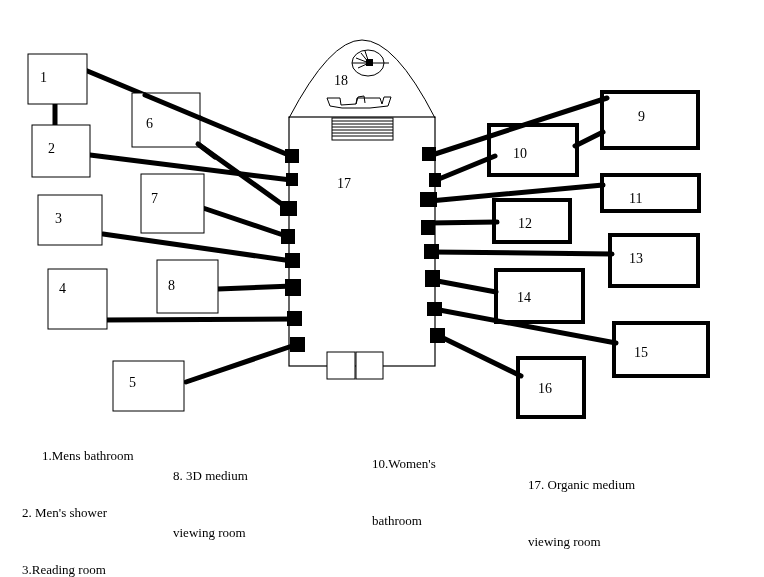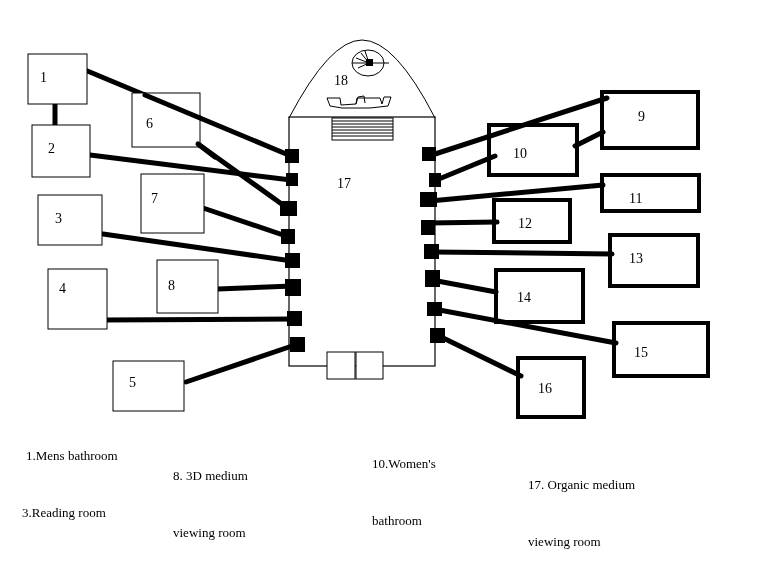--- a/index.html
+++ b/index.html
@@ -132,21 +132,22 @@
   <text class="lbl" x="518" y="228">12</text>
   <text class="lbl" x="629" y="263">13</text>
   <text class="lbl" x="517" y="302">14</text>
   <text class="lbl" x="634" y="357">15</text>
   <text class="lbl" x="538" y="393">16</text>
   <text class="lbl" x="337" y="188">17</text>
   <text class="lbl" x="334" y="85">18</text>
 </svg>
 
 <div class="legend" style="left:22px; top:408px;">
-  <div style="margin-left:4px;">1.Mens bathroom</div>
+  <div style="margin-left:20px;">1.Mens bathroom</div>
+  <div>2. Men's shower</div>
   <div>3.Reading room</div>
   
   
   
   
   
 </div>
 <div class="legend" style="left:173px; top:428px;">
   <div>8. 3D medium</div>
   <div>viewing room</div>

